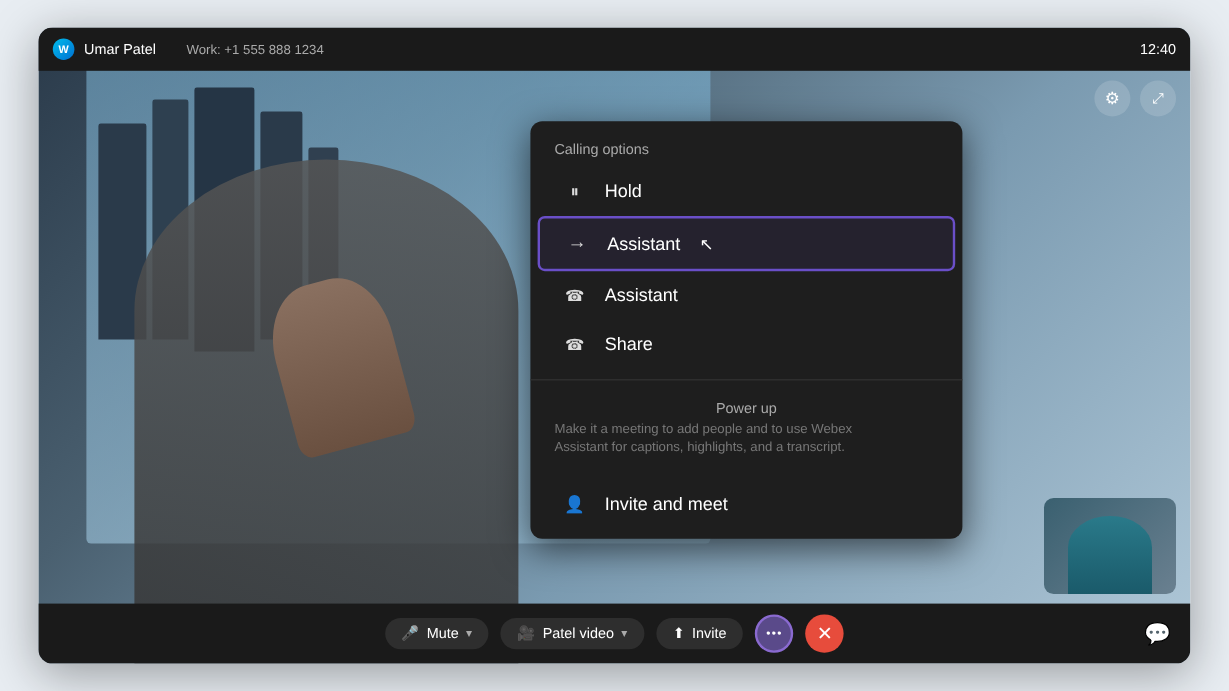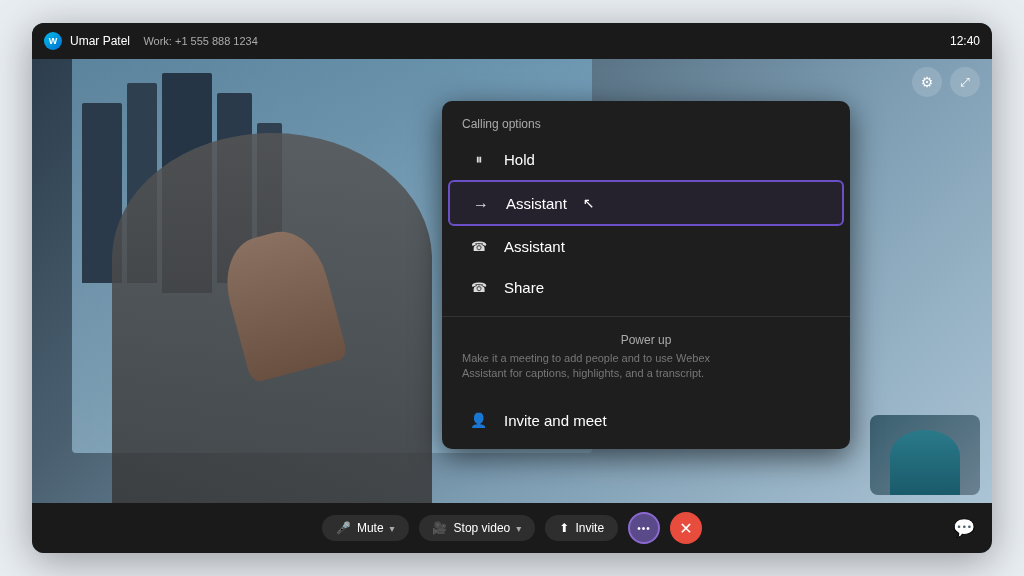--- a/index.html
+++ b/index.html
@@ -213,21 +213,21 @@
       height: 65px;
       background: linear-gradient(180deg, #2a7a8a 0%, #1a5a6a 100%);
       border-radius: 50% 50% 0 0 / 40% 40% 0 0;
     }
 
     
     .dropdown-menu {
       position: absolute;
       top: 78px;
       left: 410px;
-      width: 408px;
+      width: 360px;
       background: #1e1e1e;
       border-radius: 10px;
       z-index: 20;
       padding: 16px 0 8px 0;
       box-shadow: 0 8px 30px rgba(0,0,0,0.6);
     }
 
     .menu-section-title {
       color: #aaa;
       font-size: 12px;
@@ -311,21 +311,21 @@
   </div>
 
   <div class="topbar">
     <div class="topbar-left">
       <div class="webex-logo">
         <span style="font-size:9px;font-weight:bold;">W</span>
       </div>
       <span class="caller-info">
         <span>Umar Patel</span>
         &nbsp;&nbsp;
-        <span style="color:#aaa;font-size:11px;">Work: +1 555 888 1234</span>
+        <span style="color:#aaa;font-size:11px;margin-left:12px;">Work: +1 555 888 1234</span>
       </span>
     </div>
     <div class="topbar-right">12:40</div>
   </div>
 
   <div class="topbar-icons">
     <div class="icon-btn-round">
       <span>⚙</span>
     </div>
     <div class="icon-btn-round">
@@ -378,21 +378,21 @@
   </div>
 
   <div class="bottombar">
     <button class="ctrl-btn">
       <span>🎤</span>
       <span>Mute</span>
       <span class="chevron">▾</span>
     </button>
     <button class="ctrl-btn">
       <span>🎥</span>
-      <span>Stop video</span>
+      <span>Patel video</span>
       <span class="chevron">▾</span>
     </button>
     <button class="ctrl-btn">
       <span>⬆</span>
       <span>Invite</span>
     </button>
     <button class="ctrl-btn-more" style="background:#5a4a8a;border:2px solid #8a6ad0;">
       <span style="font-size:10px;letter-spacing:1px;">•••</span>
     </button>
     <button class="ctrl-btn-end">

